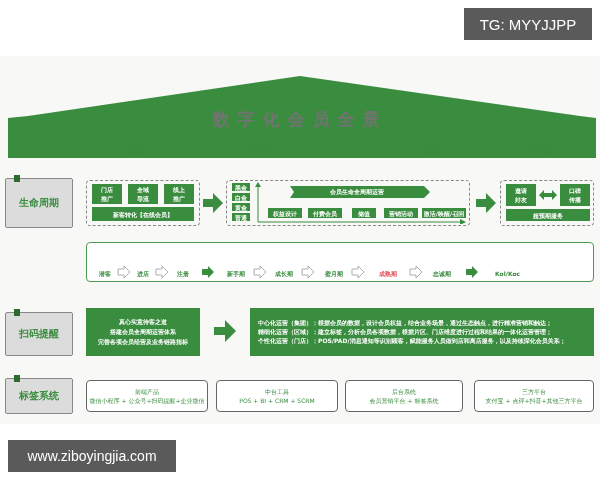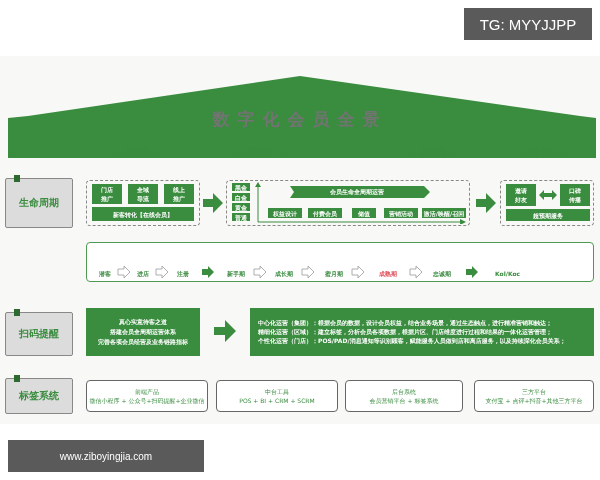--- a/index.html
+++ b/index.html
@@ -8,21 +8,21 @@
       background: #ffffff;
       font-family: "DejaVu Sans", sans-serif;
       position: relative;
     }
     .wm {
       position: absolute; background: #5a5a5a; color: #fff;
       font-family: "Liberation Sans", sans-serif;
       display: flex; align-items: center; justify-content: center;
     }
     .wm-top { left: 464px; top: 8px; width: 128px; height: 32px; font-size: 15px; }
-    .wm-bot { left: 8px; top: 440px; width: 196px; height: 32px; font-size: 10px; }
+    .wm-bot { left: 8px; top: 440px; width: 168px; height: 32px; font-size: 14px; }
 
     .canvas {
       position: absolute; left: 0; top: 56px; width: 600px; height: 368px;
       background: #f8f8f7;
     }
     .roof { position: absolute; left: 0; top: 0; width: 600px; height: 110px; }
     .title {
       position: absolute; left: 0; top: 52px; width: 600px; text-align: center;
       color: #737373; font-size: 17px; font-weight: bold; letter-spacing: 8px;
     }

